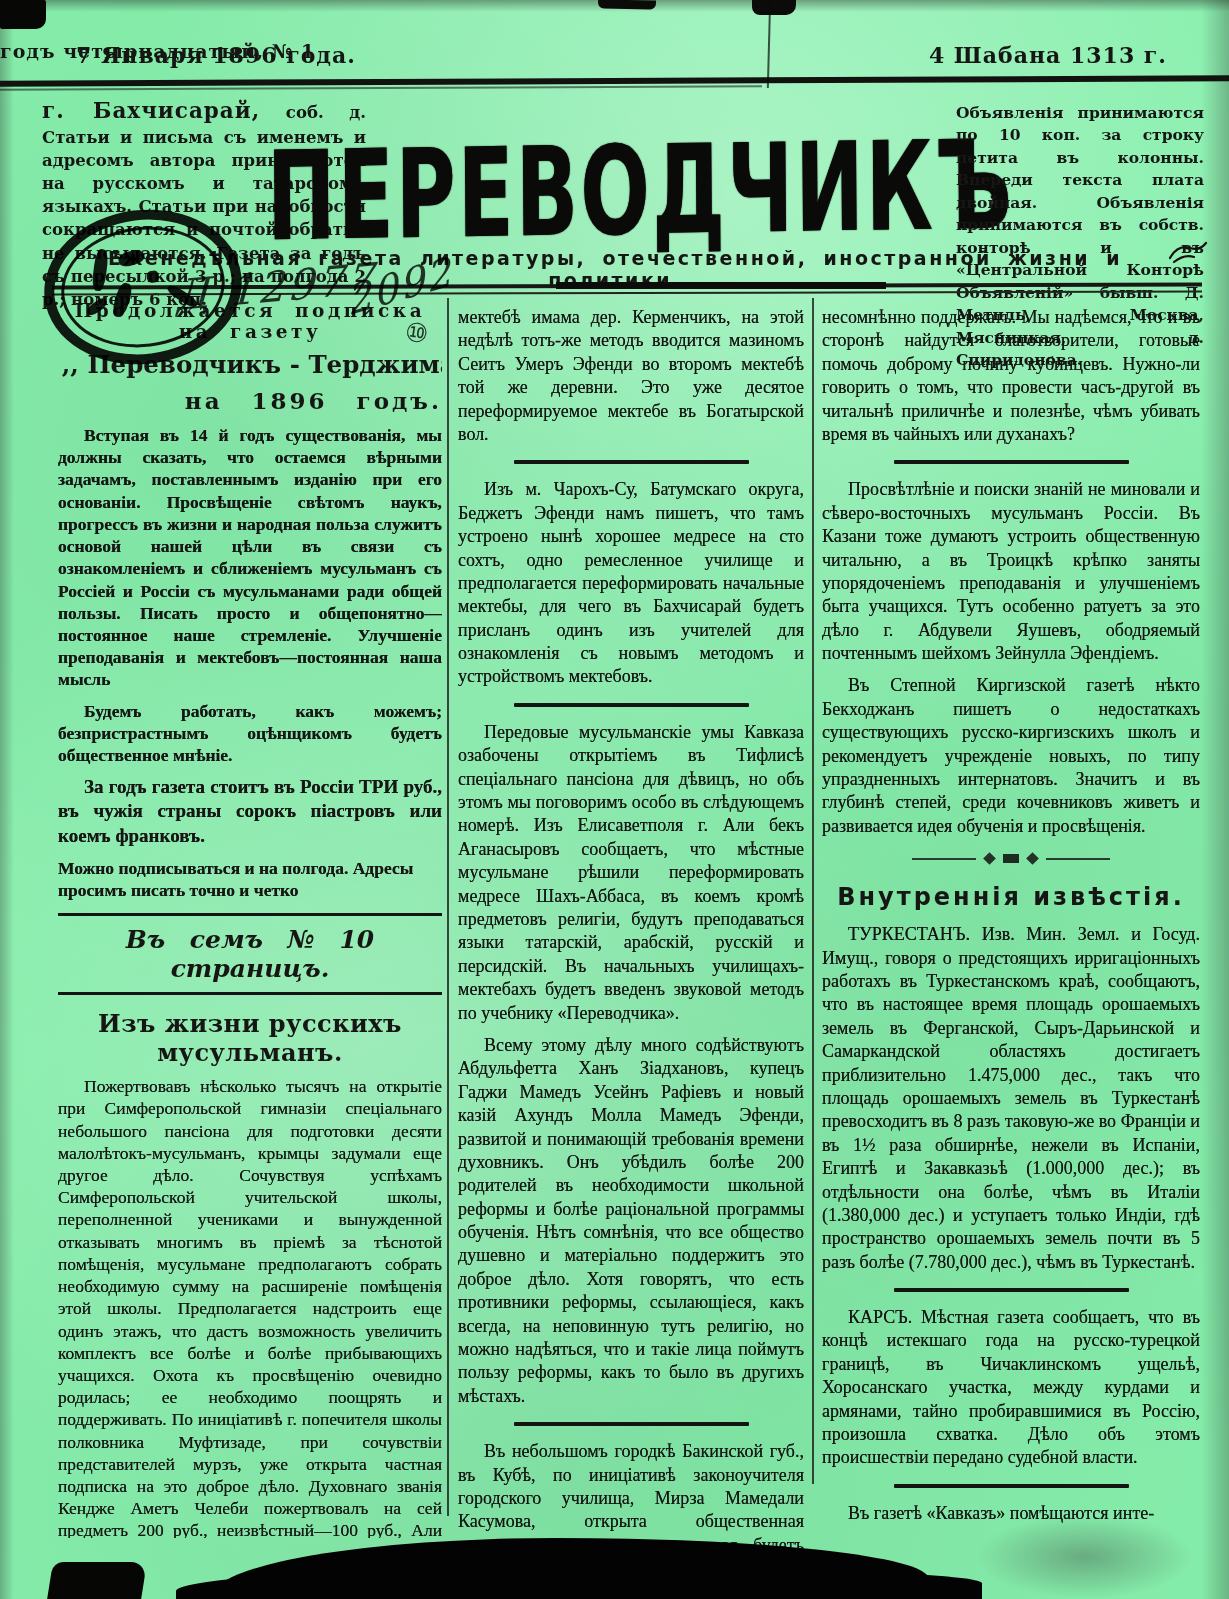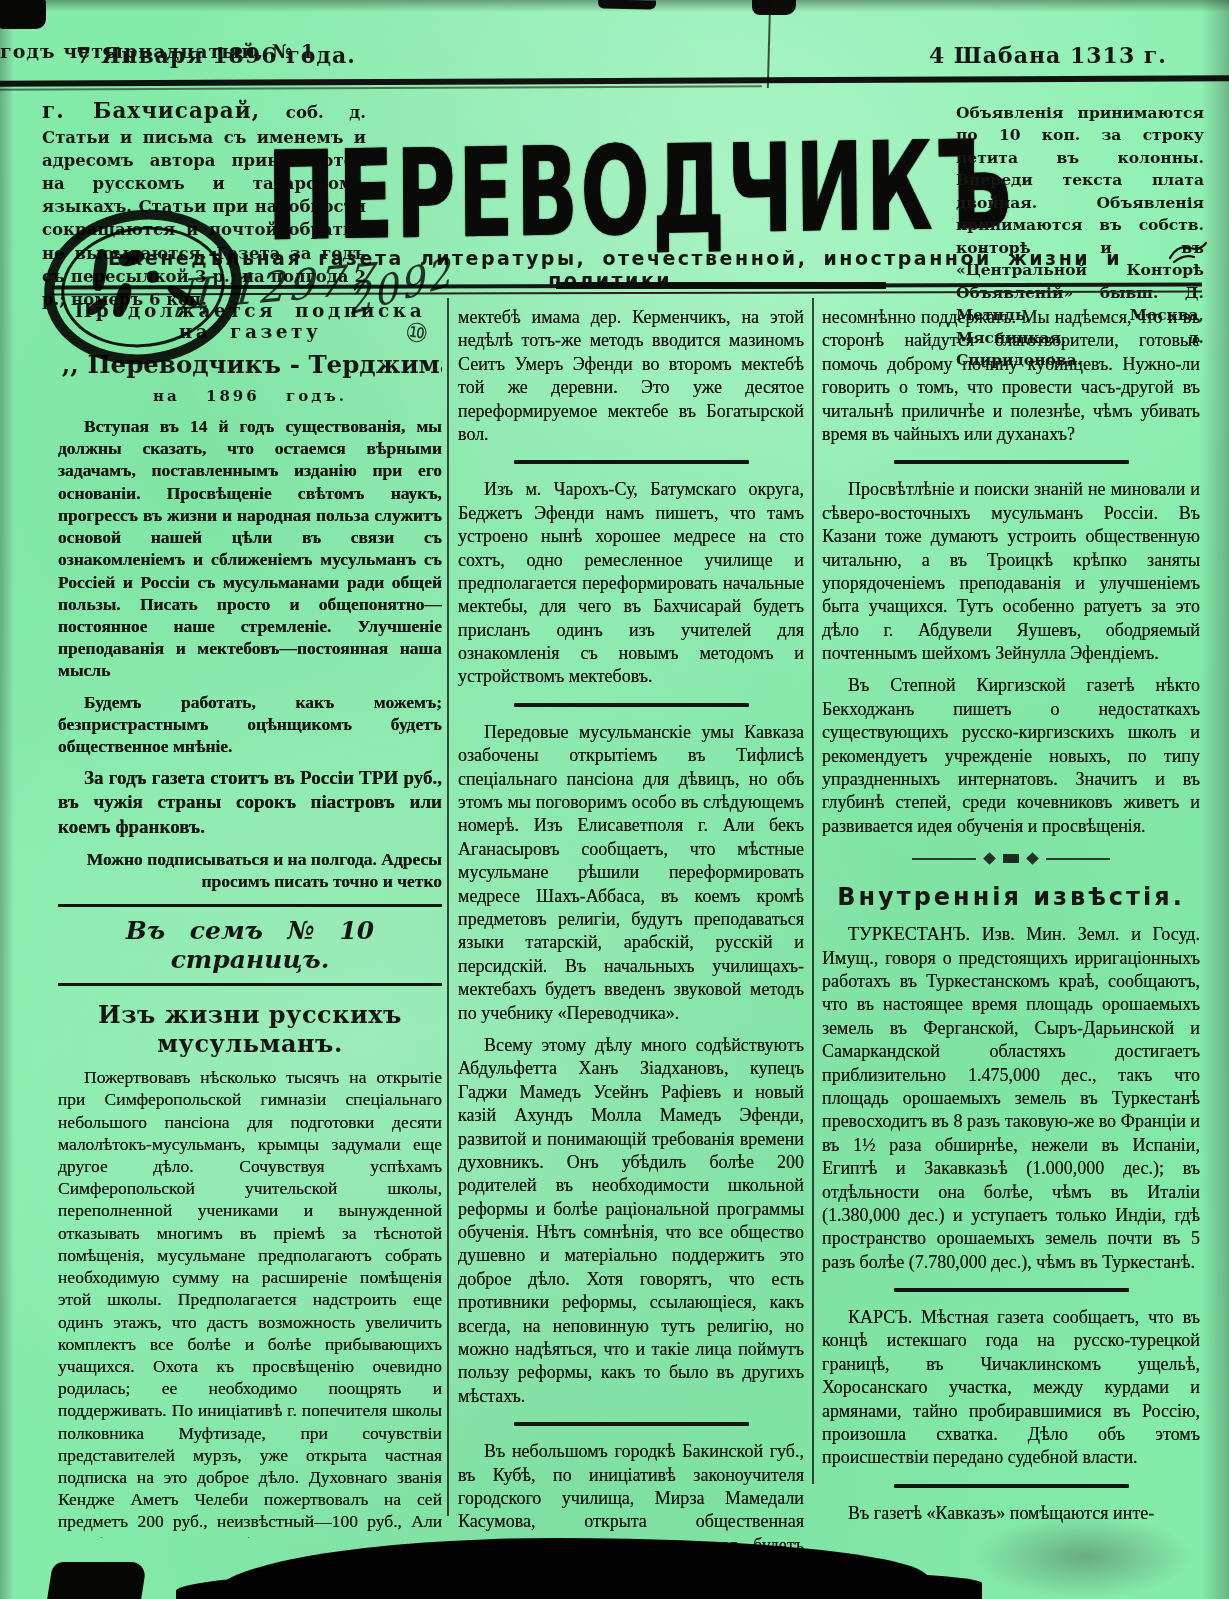--- a/index.html
+++ b/index.html
@@ -55,24 +55,24 @@
   .divider{position:absolute;width:2px;background:#1c1c1a;opacity:.8;z-index:3;}
   #div1{left:447px;top:298px;height:1218px;}
   #div2{left:812px;top:298px;height:1186px;}
   .p{font-family:"Liberation Serif","DejaVu Serif",serif;font-size:17.5px;line-height:1.27;
      margin:8px 0 9px 0;text-indent:26px;text-shadow:0 0 .4px rgba(20,20,18,.8);}
   #col-mid .p,#col-right .p{font-size:18px;line-height:1.3;}
   .shortrule{width:235px;height:4px;background:#141412;margin:14px auto;border-radius:1px;}
   
   .sub-line{font-weight:bold;font-size:18.5px;letter-spacing:3.5px;word-spacing:9px;text-align:center;margin:2px 0 8px;text-indent:0;}
   .sub-title{font-weight:bold;font-size:25px;text-align:center;margin:0 0 8px;text-indent:0;white-space:nowrap;transform:scaleX(.98);}
-  .sub-year{font-weight:bold;font-size:15px;text-align:center;letter-spacing:3px;word-spacing:18px;margin:0 0 10px;text-indent:0;}
+  .sub-year{font-weight:bold;font-size:23px;text-align:right;letter-spacing:3px;word-spacing:18px;margin:0 0 10px;text-indent:0;}
   .bold{font-weight:bold;}
   .price{font-size:19px;}
-  .half{text-align:right;text-indent:0;}
+  .half{text-align:left;text-indent:0;}
   .pages-banner{border-top:3px solid #141412;border-bottom:3px solid #141412;margin:12px 0;padding:9px 0;
     text-align:center;font-style:italic;font-weight:bold;font-size:25px;word-spacing:16px;text-indent:0;}
   .section-heading{font-weight:bold;font-size:24px;text-align:center;margin:14px 0 4px;text-indent:0;letter-spacing:.5px;}
   
   .orn{display:flex;align-items:center;justify-content:center;gap:9px;margin:16px 0 8px;opacity:.85;}
   .orn .line{width:64px;height:2px;background:#1d1d1b;}
   .orn .dia{width:9px;height:9px;background:#141412;transform:rotate(45deg);}
   .orn .sq{width:16px;height:9px;background:#0d0d0b;}
   .news-heading{font-family:"DejaVu Sans",sans-serif;font-weight:bold;font-size:24px;letter-spacing:3px;
     text-align:center;margin:20px 0 12px;text-indent:0;}

